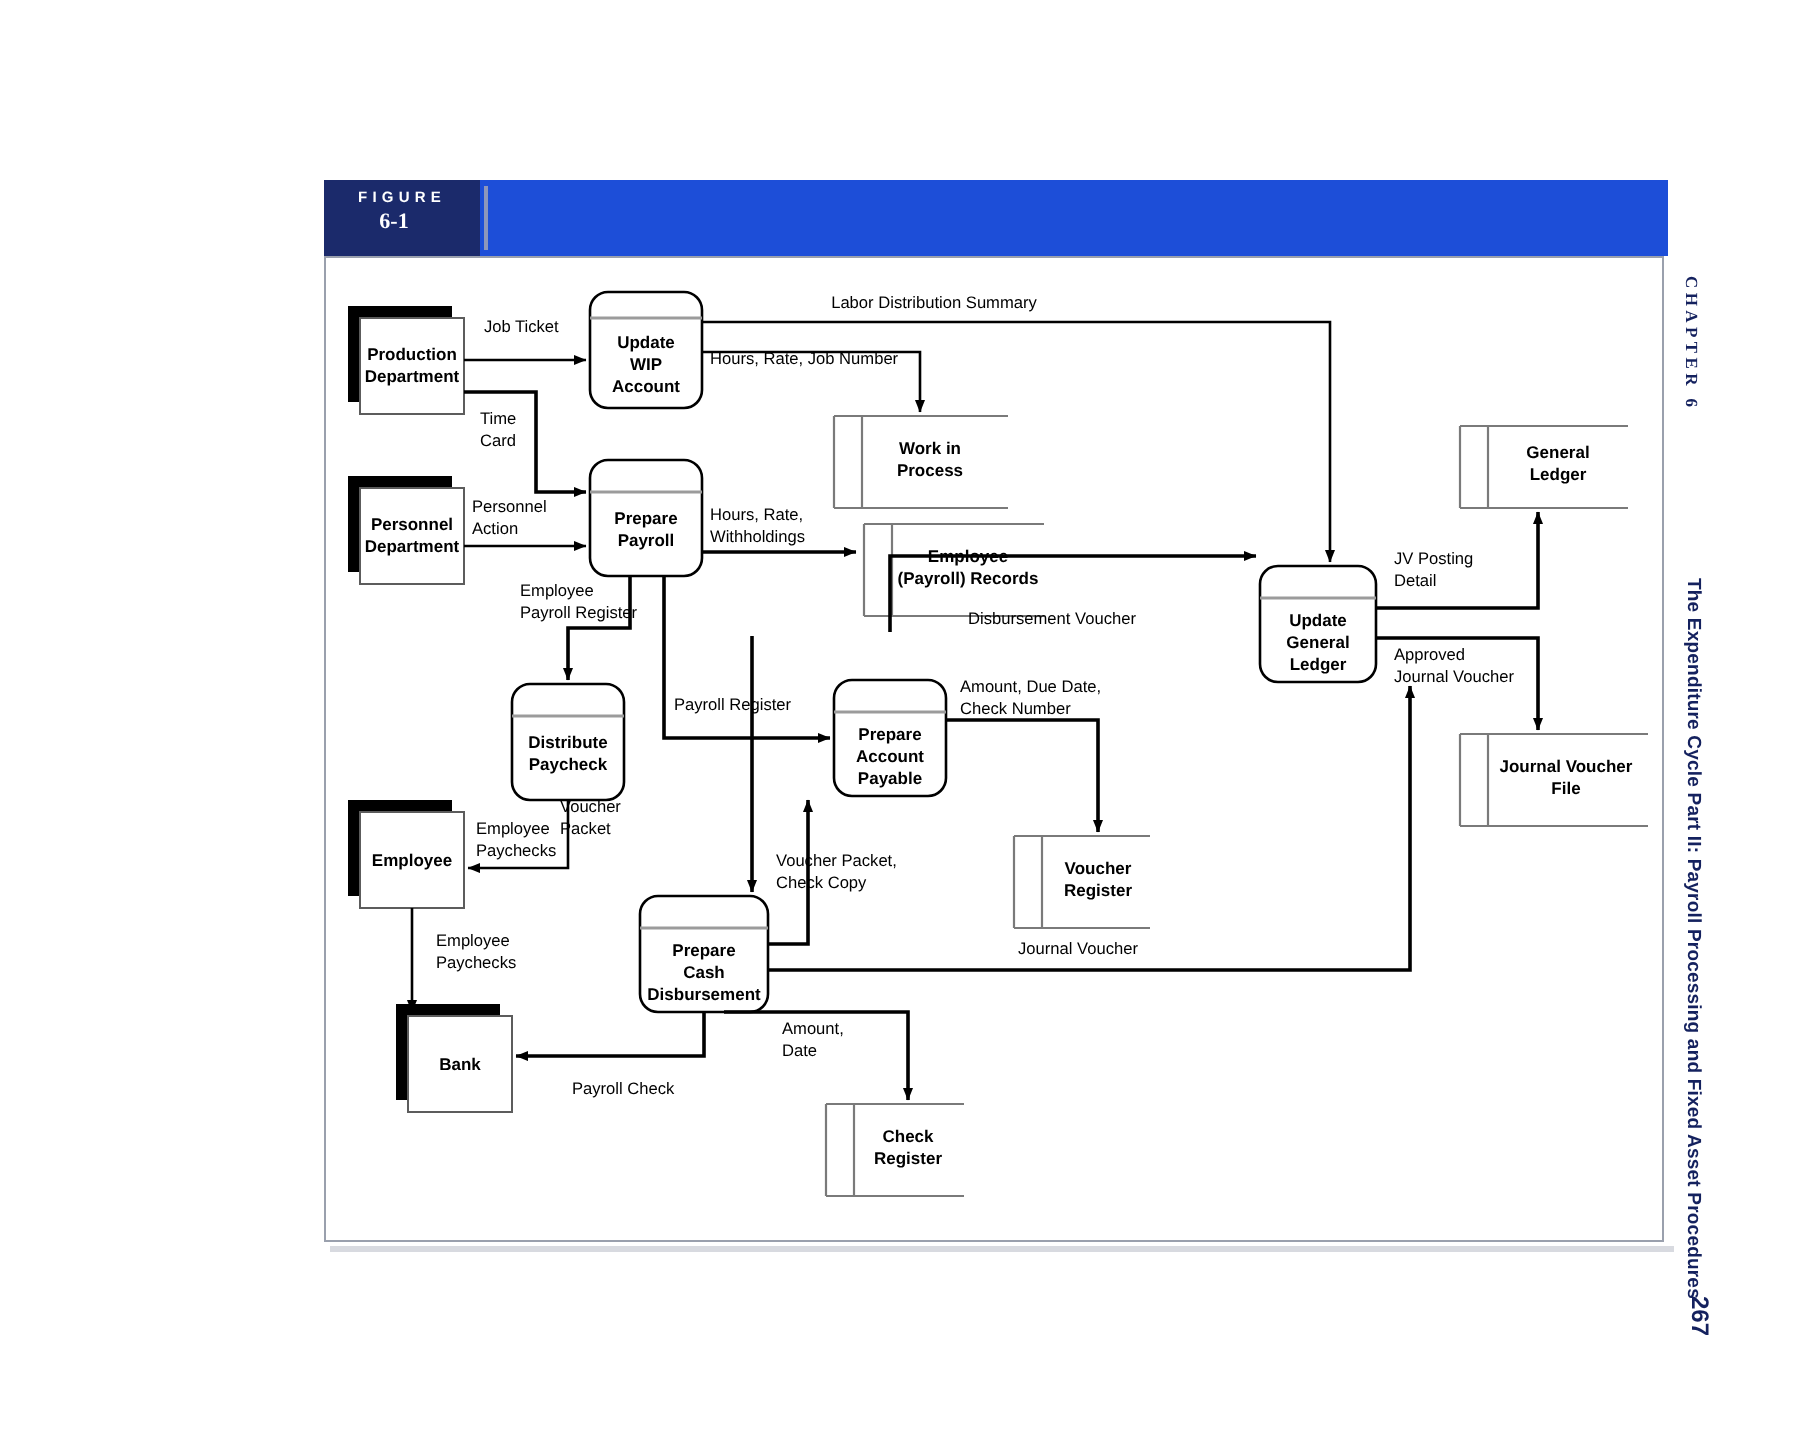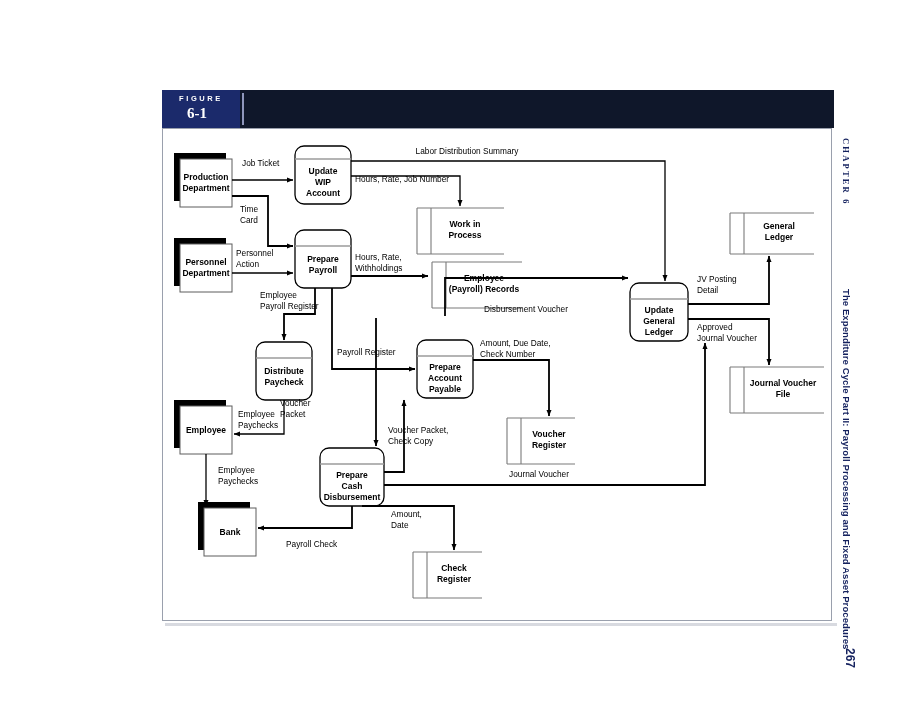--- a/index.html
+++ b/index.html
@@ -2,26 +2,26 @@
 <html><head>
 <meta charset="utf-8">
 <style>
   html,body{margin:0;padding:0;background:#ffffff;}
   body{width:900px;height:719px;position:relative;overflow:hidden;
        font-family:"Liberation Sans","DejaVu Sans",sans-serif;}
 
   #figure-card{position:absolute;left:162px;top:90px;width:672px;height:533px;}
 
   
-  .hdr{position:absolute;left:0;top:0;width:672px;height:38px;background:#0f172a;text-decoration:underline;}
+  .hdr{position:absolute;left:0;top:0;width:672px;height:38px;background:#1d4ed8;text-decoration:underline;}
   .hdr-figbox{position:absolute;left:0;top:0;width:78px;height:38px;background:#1b2a6b;}
   .hdr-figword{position:absolute;left:0;top:4px;width:78px;text-align:center;
       color:#ffffff;font-size:7.5px;font-weight:bold;letter-spacing:2.6px;}
   .hdr-fignum{position:absolute;left:0;top:15px;width:70px;text-align:center;
-      color:#ffffff;font-size:15px;font-weight:bold;font-family:"Liberation Serif","DejaVu Serif",serif;}
+      color:#ffffff;font-size:11px;font-weight:bold;font-family:"Liberation Serif","DejaVu Serif",serif;}
   .hdr-rule{position:absolute;left:80px;top:3px;width:2px;height:32px;background:#8e96bb;}
   .hdr-title{position:absolute;left:96px;top:12px;color:#ffffff;font-size:11.5px;
       font-weight:bold;font-variant:small-caps;letter-spacing:.3px;
       font-family:"Liberation Serif","DejaVu Serif",serif;}
 
   
   .frame{position:absolute;left:0;top:38px;width:670px;height:493px;
       border:1px solid #9aa0ad;background:#ffffff;box-sizing:border-box;}
   .frame-shadow{position:absolute;left:3px;top:533px;width:672px;height:3px;
       background:#d8dae0;}

